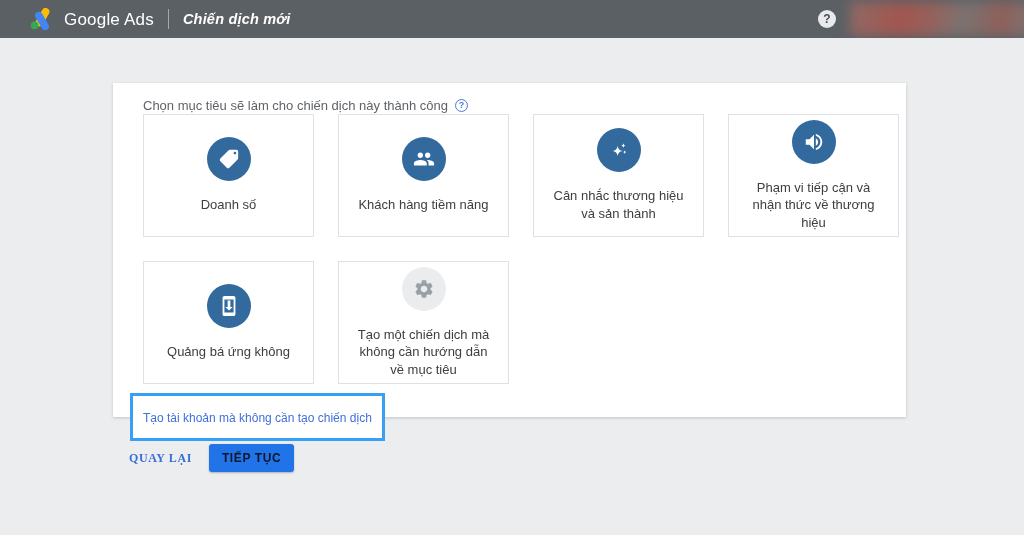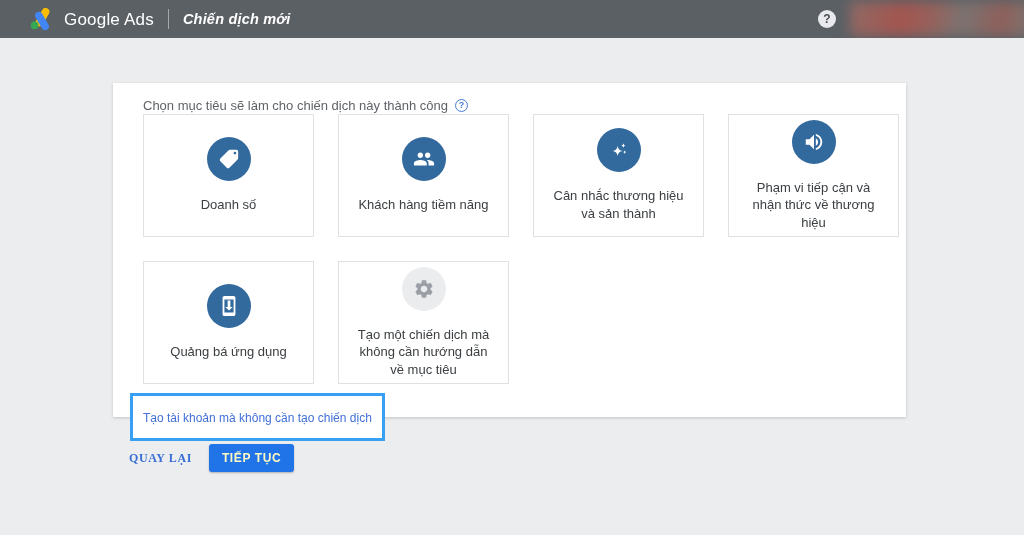--- a/index.html
+++ b/index.html
@@ -69,21 +69,21 @@
     padding:12px 10px; background:#fff; cursor:pointer;
   }
   .skip-link { font-size:12px; color:#4170d8; text-decoration:none; }
 
   .footer { position:absolute; left:127px; top:406px; display:flex; align-items:center; }
   .back-btn {
     background:none; border:none; color:#3b6fd8; font-size:12px; font-weight:700;
     letter-spacing:.6px; cursor:pointer; font-family:Liberation Serif, serif; padding:6px 2px;
   }
   .continue-btn {
-    background:#2173e8; border:none; color:#fef9c3; font-size:12px; font-weight:700;
+    background:#2173e8; border:none; color:#0f172a; font-size:12px; font-weight:700;
     letter-spacing:.6px; cursor:pointer; font-family:inherit;
     padding:7px 13px; border-radius:3px; margin-left:15px;
     box-shadow:0 1px 2px rgba(0,0,0,.25);
   }
 </style>
 </head>
 <body>
 
 <header class="topbar">
   <div class="brand">
@@ -149,21 +149,21 @@
         </span>
         <span class="goal-label">Phạm vi tiếp cận và nhận thức về thương hiệu</span>
       </div>
 
       <div class="goal-card">
         <span class="goal-icon-circle">
           <svg viewBox="0 0 24 24">
               <path fill="#fff" d="M17 1.01 7 1c-1.1 0-2 .9-2 2v18c0 1.1.9 2 2 2h10c1.1 0 2-.9 2-2V3c0-1.1-.9-1.99-2-1.99zM17 19H7V5h10v14zm-1-6h-2.5V6h-3v7H8l4 4 4-4z"></path>
             </svg>
         </span>
-        <span class="goal-label">Quảng bá ứng dụng</span>
+        <span class="goal-label">Quảng bá ứng không</span>
       </div>
 
       <div class="goal-card">
         <span class="goal-icon-circle muted">
           <svg viewBox="0 0 24 24">
               <path fill="#9aa0a6" d="M19.14 12.94c.04-.3.06-.61.06-.94 0-.32-.02-.64-.07-.94l2.03-1.58c.18-.14.23-.41.12-.61l-1.92-3.32c-.12-.22-.37-.29-.59-.22l-2.39.96c-.5-.38-1.03-.7-1.62-.94l-.36-2.54c-.04-.24-.24-.41-.48-.41h-3.84c-.24 0-.43.17-.47.41l-.36 2.54c-.59.24-1.13.57-1.62.94l-2.39-.96c-.22-.08-.47 0-.59.22L2.74 8.87c-.12.21-.08.47.12.61l2.03 1.58c-.05.3-.09.63-.09.94s.02.64.07.94l-2.03 1.58c-.18.14-.23.41-.12.61l1.92 3.32c.12.22.37.29.59.22l2.39-.96c.5.38 1.03.7 1.62.94l.36 2.54c.05.24.24.41.48.41h3.84c.24 0 .44-.17.47-.41l.36-2.54c.59-.24 1.13-.56 1.62-.94l2.39.96c.22.08.47 0 .59-.22l1.92-3.32c.12-.22.07-.47-.12-.61l-2.01-1.58zM12 15.6c-1.98 0-3.6-1.62-3.6-3.6s1.62-3.6 3.6-3.6 3.6 1.62 3.6 3.6-1.62 3.6-3.6 3.6z"></path>
             </svg>
         </span>
         <span class="goal-label">Tạo một chiến dịch mà không cần hướng dẫn về mục tiêu</span>
       </div>

